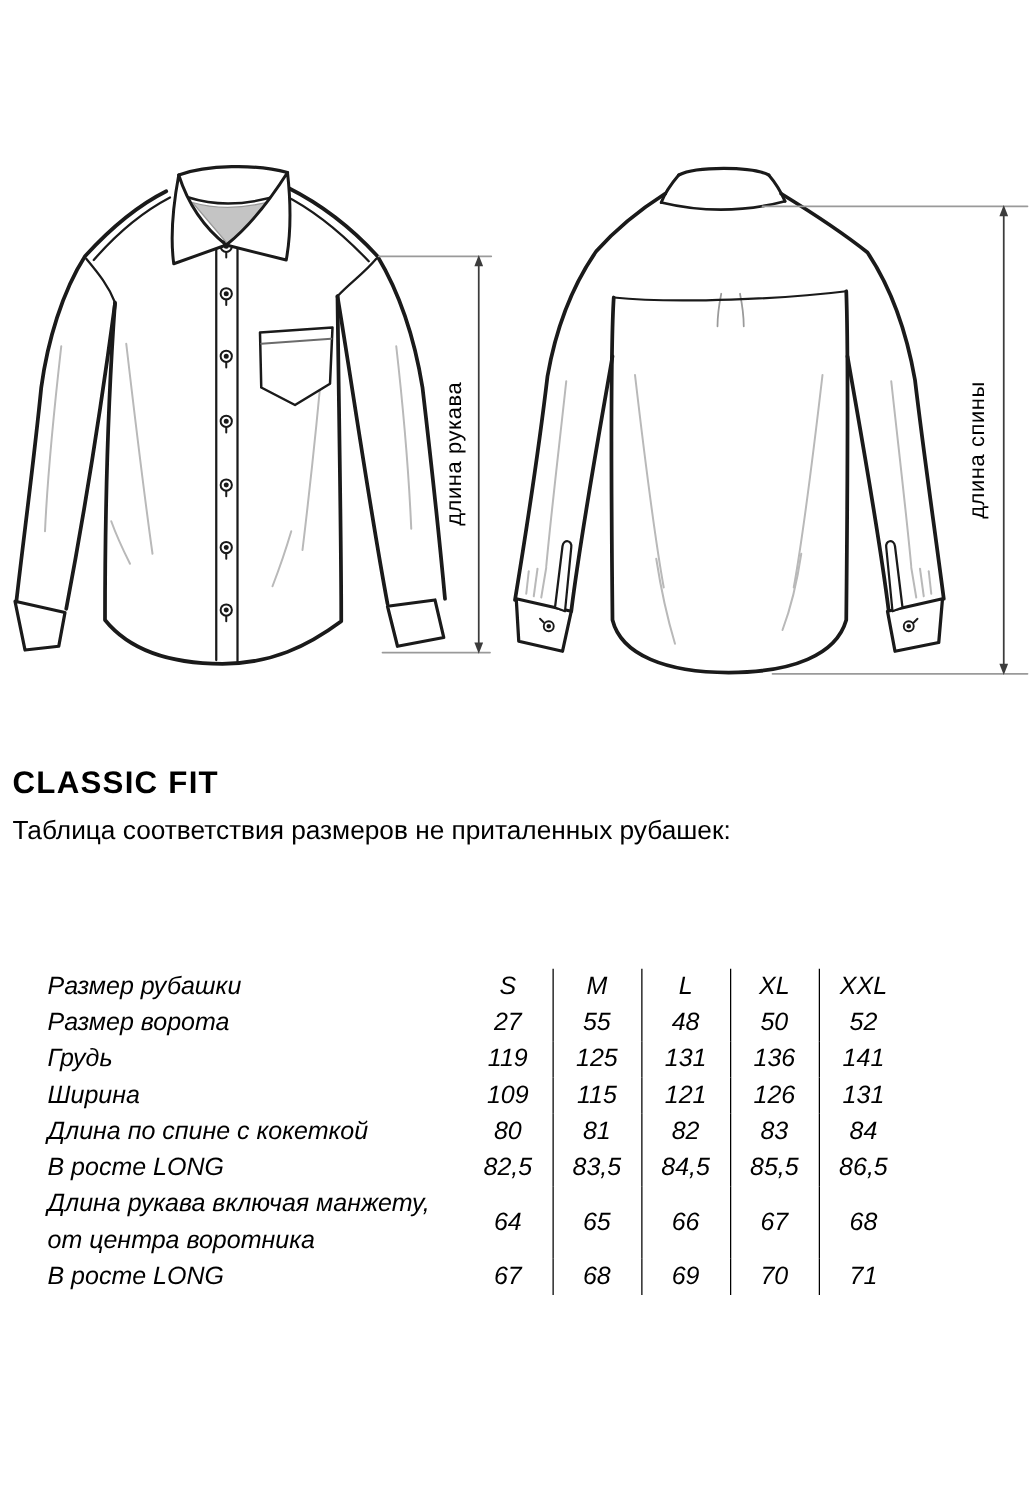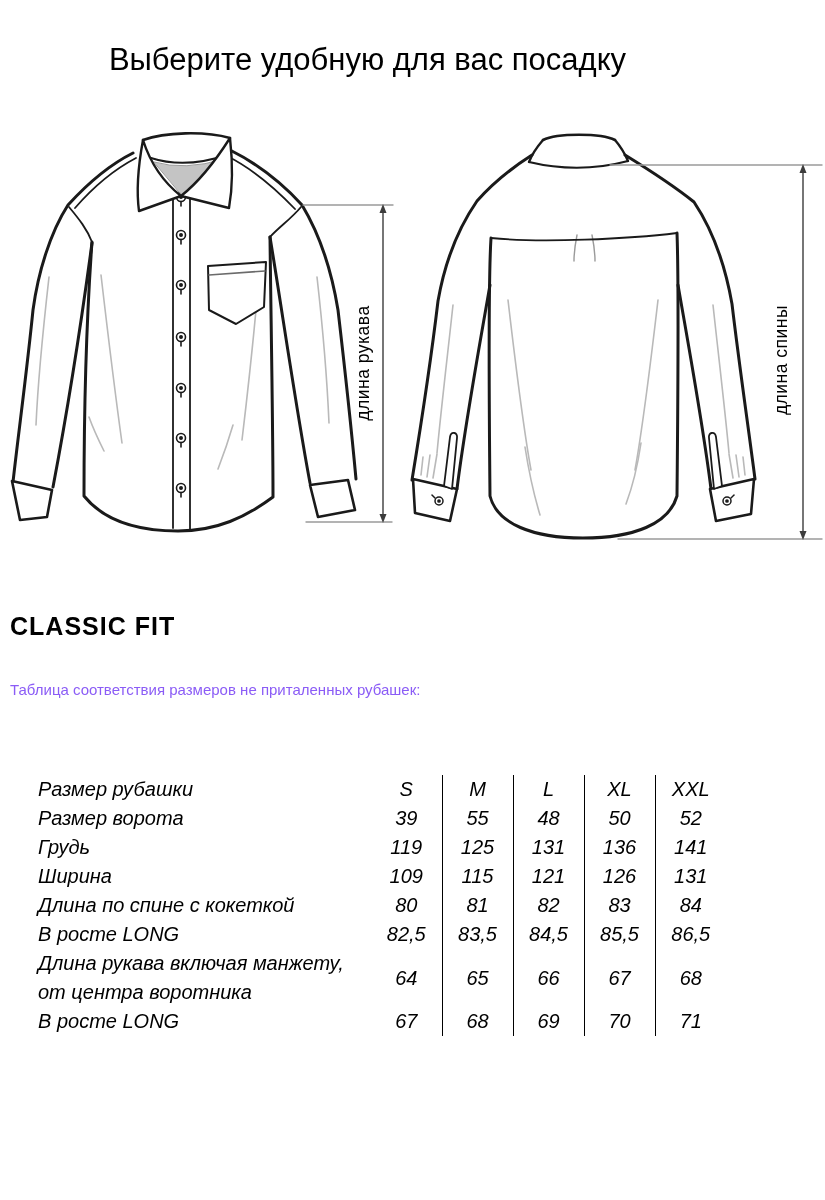--- a/index.html
+++ b/index.html
@@ -14,39 +14,38 @@
   }
   .figure { position:absolute; top:0; left:0; width:825px; height:570px; }
   .front-svg { position:absolute; left:5px; top:125px; }
   .back-svg  { position:absolute; left:405px; top:125px; }
   .section-heading {
     position:absolute; top:612px; left:10px;
     font-size:25px; font-weight:900; letter-spacing:1px; color:#000;
   }
   .section-subtitle {
     position:absolute; top:653px; left:10px;
-    font-size:15px; color:#8b5cf6;margin-top:28px;
+    font-size:21px; color:#000000;
   }
   table.size-table {
     position:absolute; top:775px; left:38px;
     border-collapse:collapse; table-layout:fixed;
     font-size:20px; color:#000;font-style:italic;
   }
   table.size-table td { height:29px; line-height:29px; vertical-align:middle; }
   td.lbl { width:333px; text-align:left; }
   td.val { width:71px; text-align:center; }
   td.sep { border-left:1.5px solid #000; }
   .meas-label { font-size:17.5px; letter-spacing:0.5px; }
 </style>
 </head>
 <body>
 
 <div class="page">
 
-  <div class="title">Выберите удобную для вас посадку</div>
 
   <div class="figure">
 
     <svg class="front-svg" width="390" height="430" viewBox="0 0 390 430">
       <g fill="none" stroke="#1a1a1a" stroke-linecap="round" stroke-linejoin="round">
 
         <g stroke="#b9b9b9" stroke-width="1.6">
           <path d="M96,150 C103,210 110,268 117,318"></path>
           <path d="M254,152 C249,210 243,265 237,315"></path>
           <path d="M84,292 C89,306 94,316 99,326"></path>
@@ -225,21 +224,21 @@
         <tr>
           <td class="lbl">Размер рубашки</td>
           <td class="val">S</td>
           <td class="val sep">M</td>
           <td class="val sep">L</td>
           <td class="val sep">XL</td>
           <td class="val sep">XXL</td>
         </tr>
         <tr>
           <td class="lbl">Размер ворота</td>
-          <td class="val">39</td>
+          <td class="val">27</td>
           <td class="val sep">55</td>
           <td class="val sep">48</td>
           <td class="val sep">50</td>
           <td class="val sep">52</td>
         </tr>
         <tr>
           <td class="lbl">Грудь</td>
           <td class="val">119</td>
           <td class="val sep">125</td>
           <td class="val sep">131</td>

